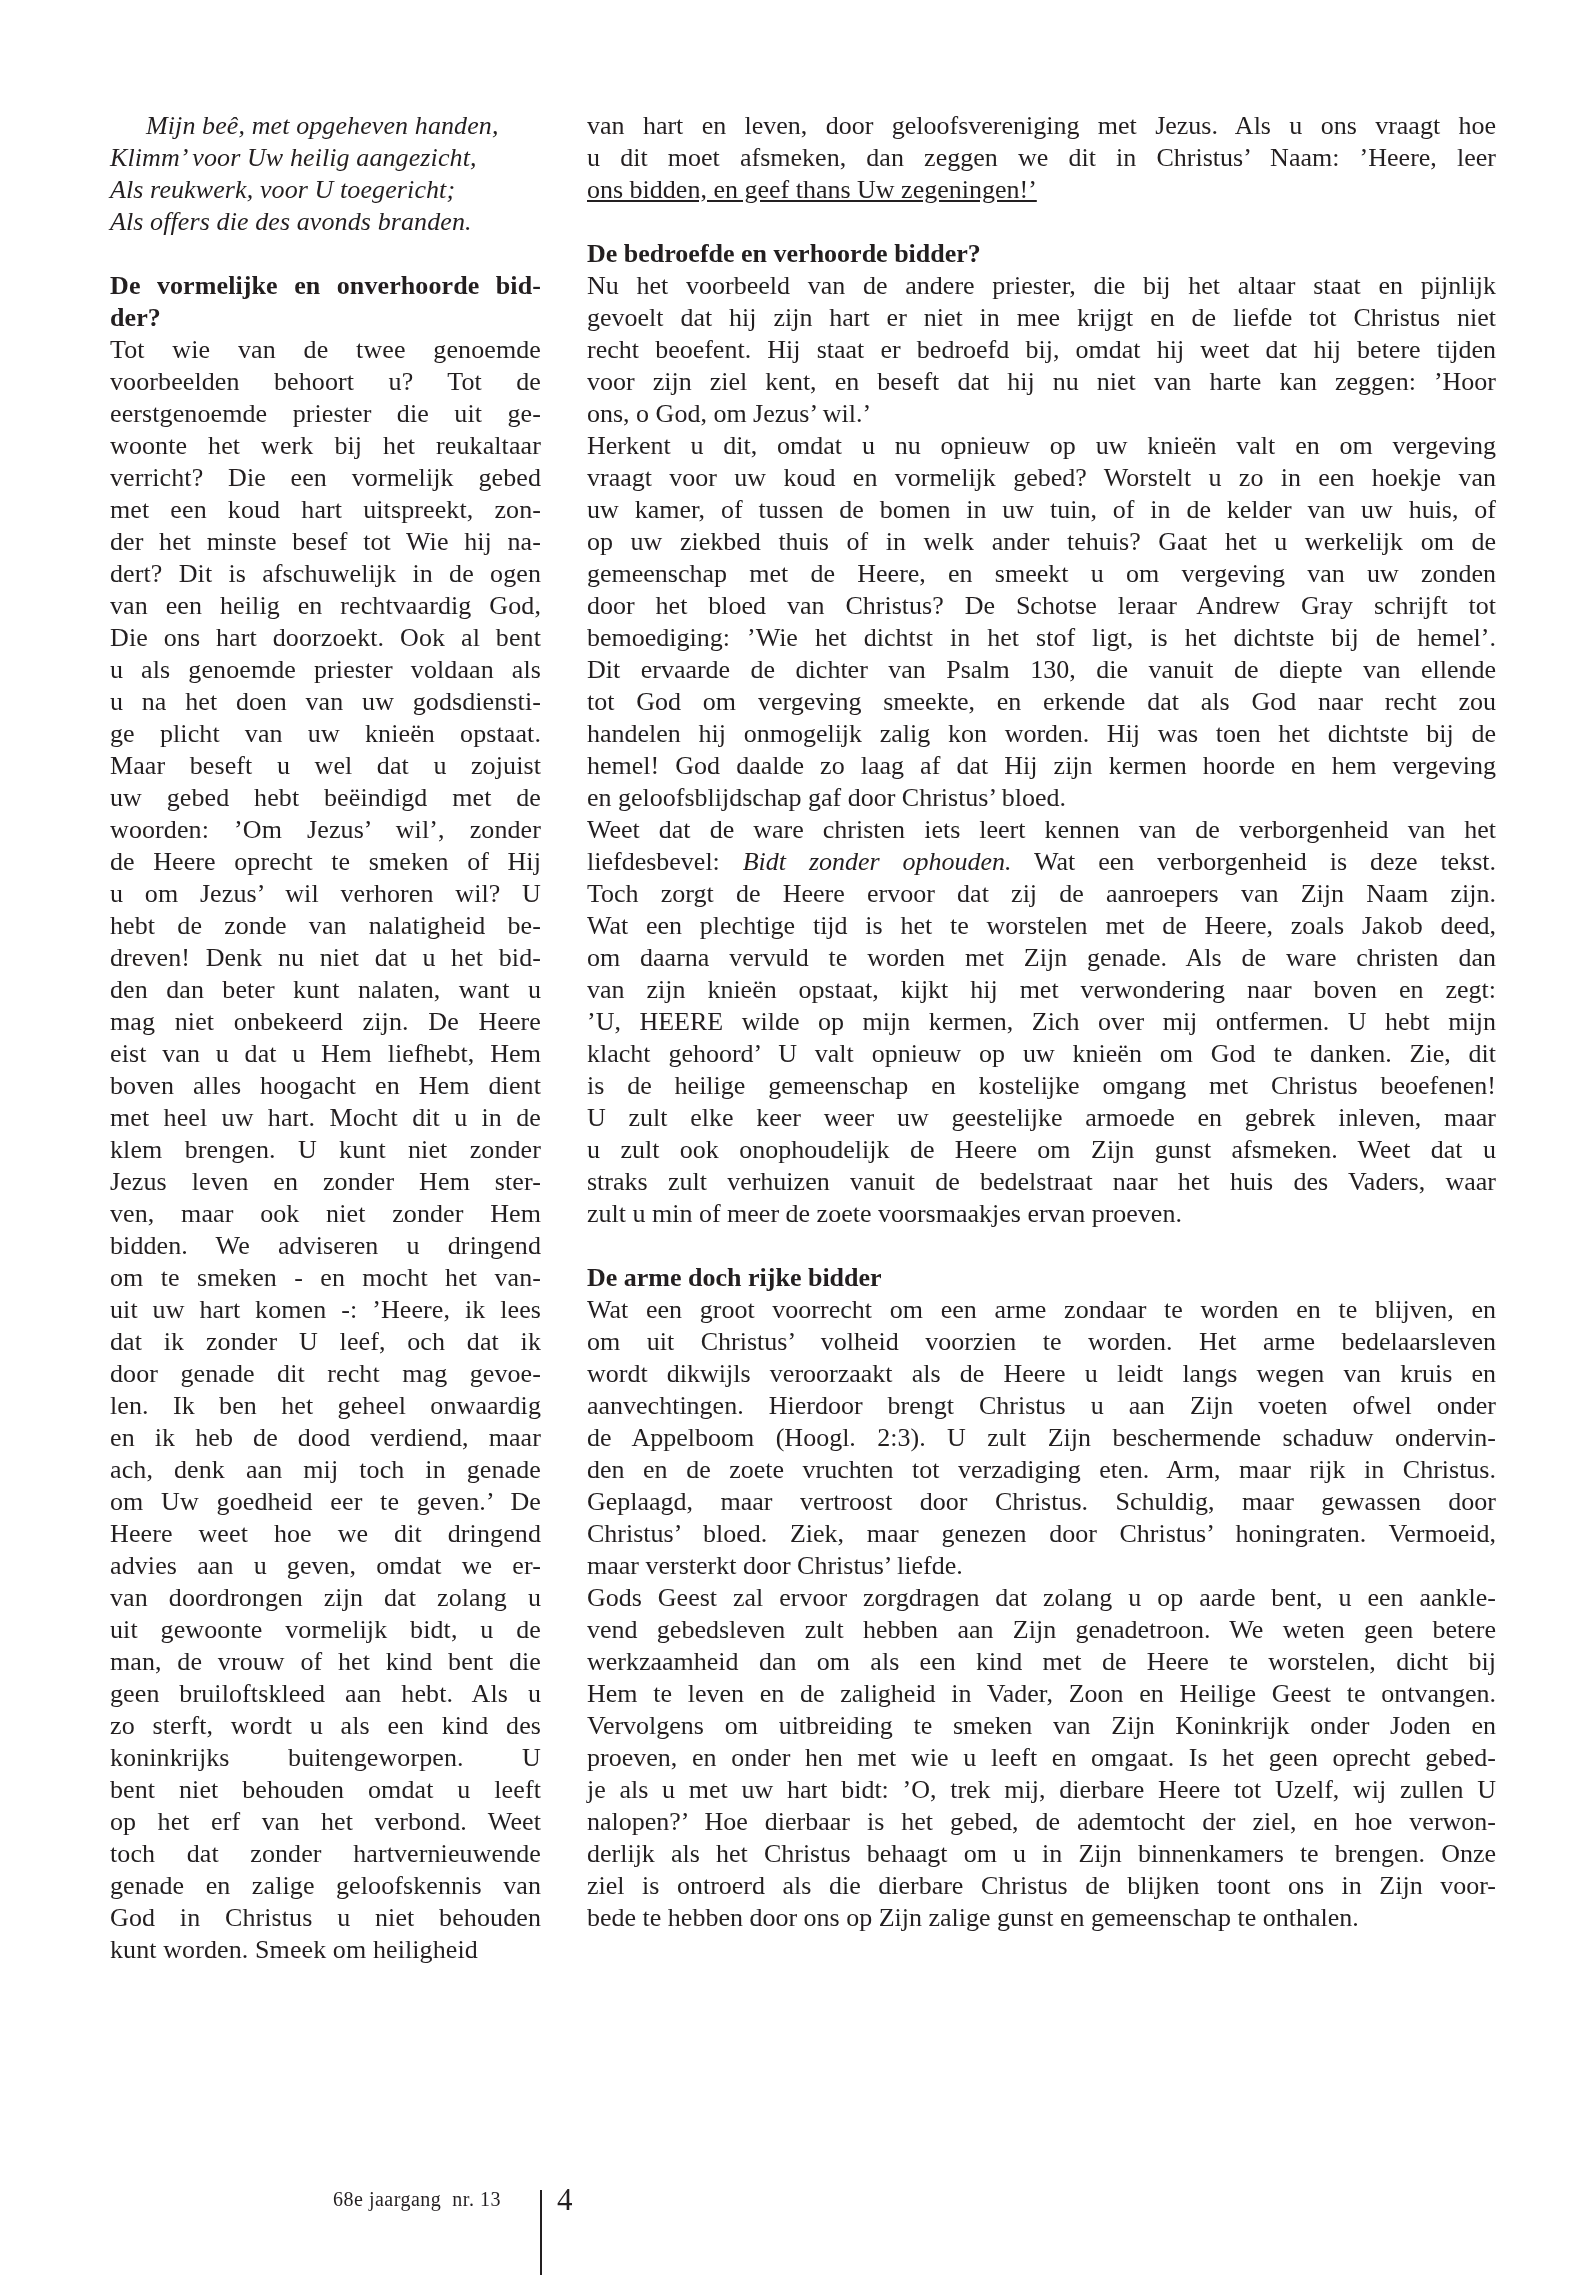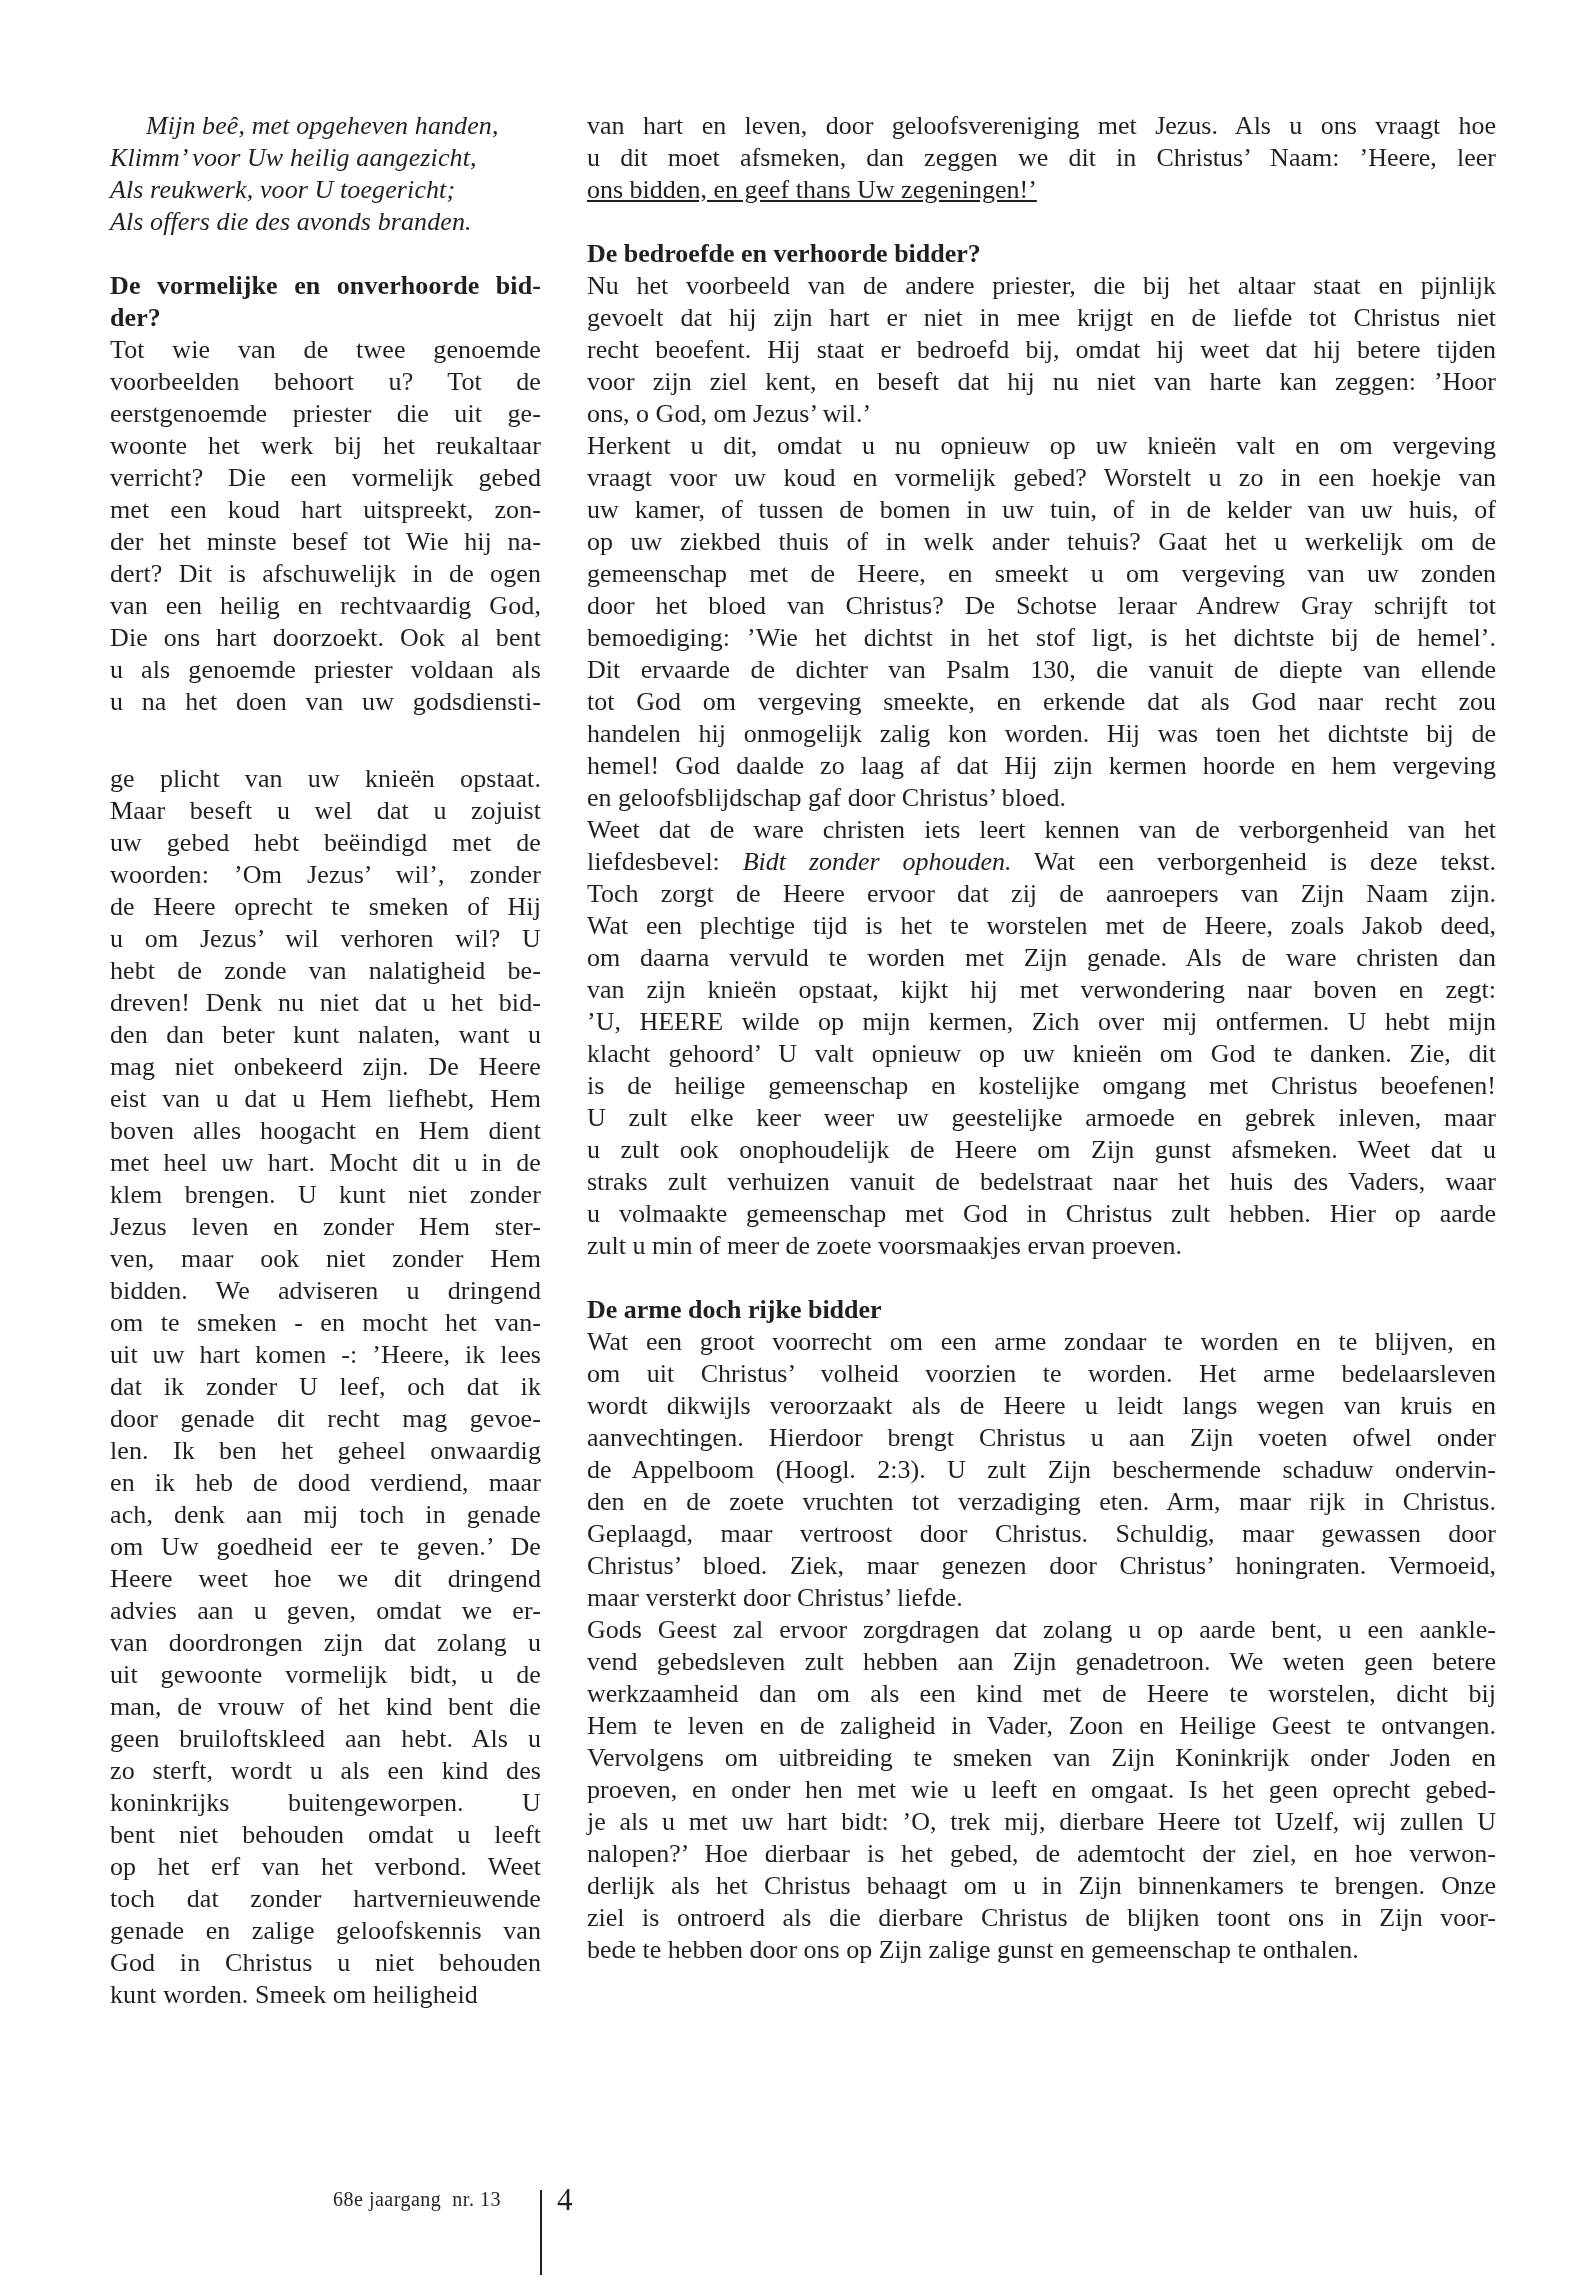--- a/index.html
+++ b/index.html
@@ -47,21 +47,21 @@
         <span class="line" style="width: 431px; white-space: nowrap;">eerstgenoemde priester die uit ge-</span>
         <span class="line" style="width: 431px; white-space: nowrap;">woonte het werk bij het reukaltaar</span>
         <span class="line" style="width: 431px; white-space: nowrap;">verricht? Die een vormelijk gebed</span>
         <span class="line" style="width: 431px; white-space: nowrap;">met een koud hart uitspreekt, zon-</span>
         <span class="line" style="width: 431px; white-space: nowrap;">der het minste besef tot Wie hij na-</span>
         <span class="line" style="width: 431px; white-space: nowrap;">dert? Dit is afschuwelijk in de ogen</span>
         <span class="line" style="width: 431px; white-space: nowrap;">van een heilig en rechtvaardig God,</span>
         <span class="line" style="width: 431px; white-space: nowrap;">Die ons hart doorzoekt. Ook al bent</span>
         <span class="line" style="width: 431px; white-space: nowrap;">u als genoemde priester voldaan als</span>
         <span class="line" style="width: 431px; white-space: nowrap;">u na het doen van uw godsdiensti-</span>
-        <span class="line" style="width: 431px; white-space: nowrap; margin-top: 45px;">ge plicht van uw knieën opstaat.</span>
+        <span class="line" style="width: 431px; white-space: nowrap;">ge plicht van uw knieën opstaat.</span>
         <span class="line" style="width: 431px; white-space: nowrap;">Maar beseft u wel dat u zojuist</span>
         <span class="line" style="width: 431px; white-space: nowrap;">uw gebed hebt beëindigd met de</span>
         <span class="line" style="width: 431px; white-space: nowrap;">woorden: ’Om Jezus’ wil’, zonder</span>
         <span class="line" style="width: 431px; white-space: nowrap;">de Heere oprecht te smeken of Hij</span>
         <span class="line" style="width: 431px; white-space: nowrap;">u om Jezus’ wil verhoren wil? U</span>
         <span class="line" style="width: 431px; white-space: nowrap;">hebt de zonde van nalatigheid be-</span>
         <span class="line" style="width: 431px; white-space: nowrap;">dreven! Denk nu niet dat u het bid-</span>
         <span class="line" style="width: 431px; white-space: nowrap;">den dan beter kunt nalaten, want u</span>
         <span class="line" style="width: 431px; white-space: nowrap;">mag niet onbekeerd zijn. De Heere</span>
         <span class="line" style="width: 431px; white-space: nowrap;">eist van u dat u Hem liefhebt, Hem</span>
@@ -127,21 +127,20 @@
         <span class="line" style="width: 909px; white-space: nowrap;">Toch zorgt de Heere ervoor dat zij de aanroepers van Zijn Naam zijn.</span>
         <span class="line" style="width: 909px; white-space: nowrap;">Wat een plechtige tijd is het te worstelen met de Heere, zoals Jakob deed,</span>
         <span class="line" style="width: 909px; white-space: nowrap;">om daarna vervuld te worden met Zijn genade. Als de ware christen dan</span>
         <span class="line" style="width: 909px; white-space: nowrap;">van zijn knieën opstaat, kijkt hij met verwondering naar boven en zegt:</span>
         <span class="line" style="width: 909px; white-space: nowrap;">’U, HEERE wilde op mijn kermen, Zich over mij ontfermen. U hebt mijn</span>
         <span class="line" style="width: 909px; white-space: nowrap;">klacht gehoord’ U valt opnieuw op uw knieën om God te danken. Zie, dit</span>
         <span class="line" style="width: 909px; white-space: nowrap;">is de heilige gemeenschap en kostelijke omgang met Christus beoefenen!</span>
         <span class="line" style="width: 909px; white-space: nowrap;">U zult elke keer weer uw geestelijke armoede en gebrek inleven, maar</span>
         <span class="line" style="width: 909px; white-space: nowrap;">u zult ook onophoudelijk de Heere om Zijn gunst afsmeken. Weet dat u</span>
         <span class="line" style="width: 909px; white-space: nowrap;">straks zult verhuizen vanuit de bedelstraat naar het huis des Vaders, waar</span>
-        <span class="line" style="width: 909px; white-space: nowrap;">u volmaakte gemeenschap met God in Christus zult hebben. Hier op aarde</span>
         <span class="line last" style="width: 909px; white-space: nowrap;">zult u min of meer de zoete voorsmaakjes ervan proeven.</span>
       </div>
     <span class="line blank" style="width: 909px; white-space: nowrap;"></span>
     <span class="line heading" style="width: 909px; white-space: nowrap;">De arme doch rijke bidder</span>
     <div id="right-s3">
         <span class="line" style="width: 909px; white-space: nowrap;">Wat een groot voorrecht om een arme zondaar te worden en te blijven, en</span>
         <span class="line" style="width: 909px; white-space: nowrap;">om uit Christus’ volheid voorzien te worden. Het arme bedelaarsleven</span>
         <span class="line" style="width: 909px; white-space: nowrap;">wordt dikwijls veroorzaakt als de Heere u leidt langs wegen van kruis en</span>
         <span class="line" style="width: 909px; white-space: nowrap;">aanvechtingen. Hierdoor brengt Christus u aan Zijn voeten ofwel onder</span>
         <span class="line" style="width: 909px; white-space: nowrap;">de Appelboom (Hoogl. 2:3). U zult Zijn beschermende schaduw ondervin-</span>

